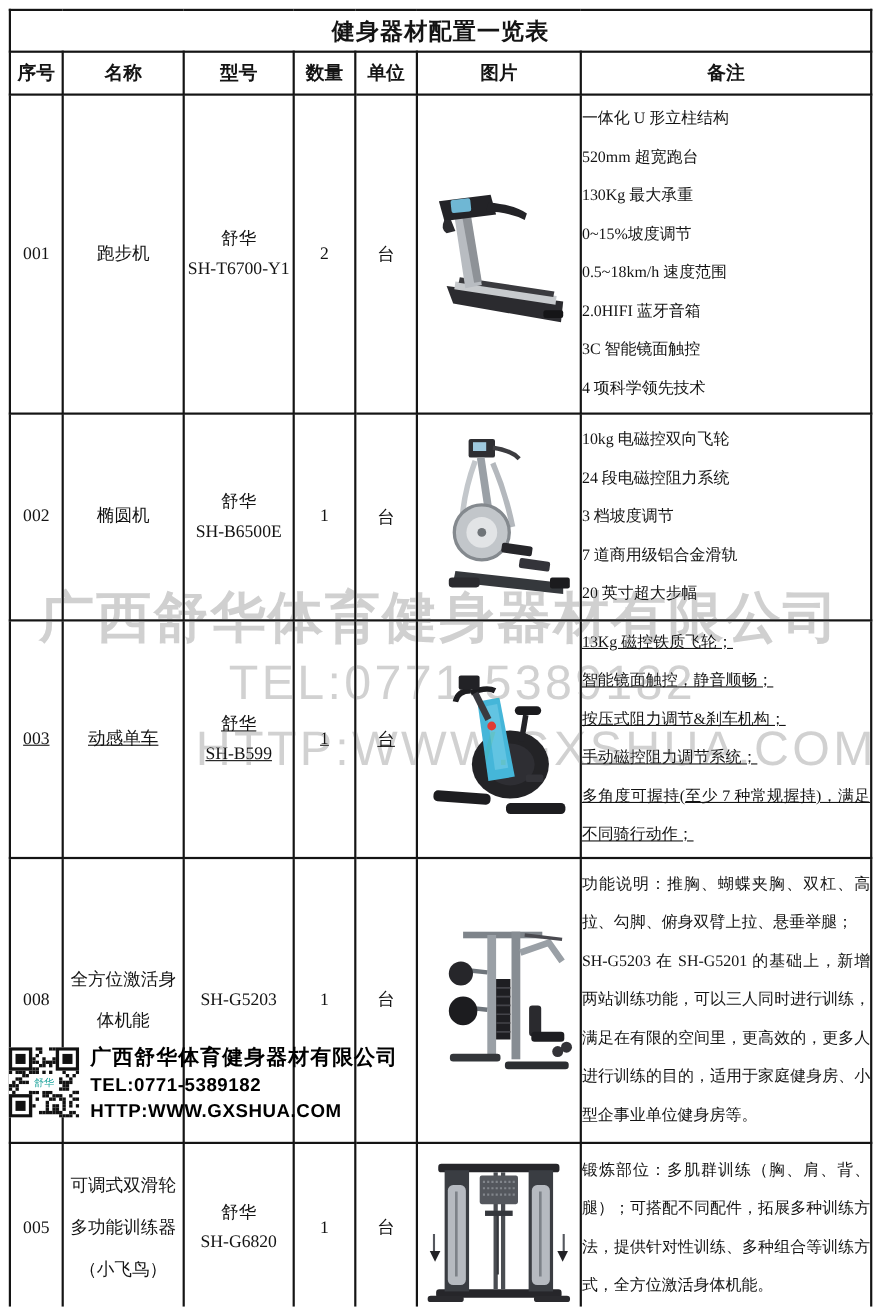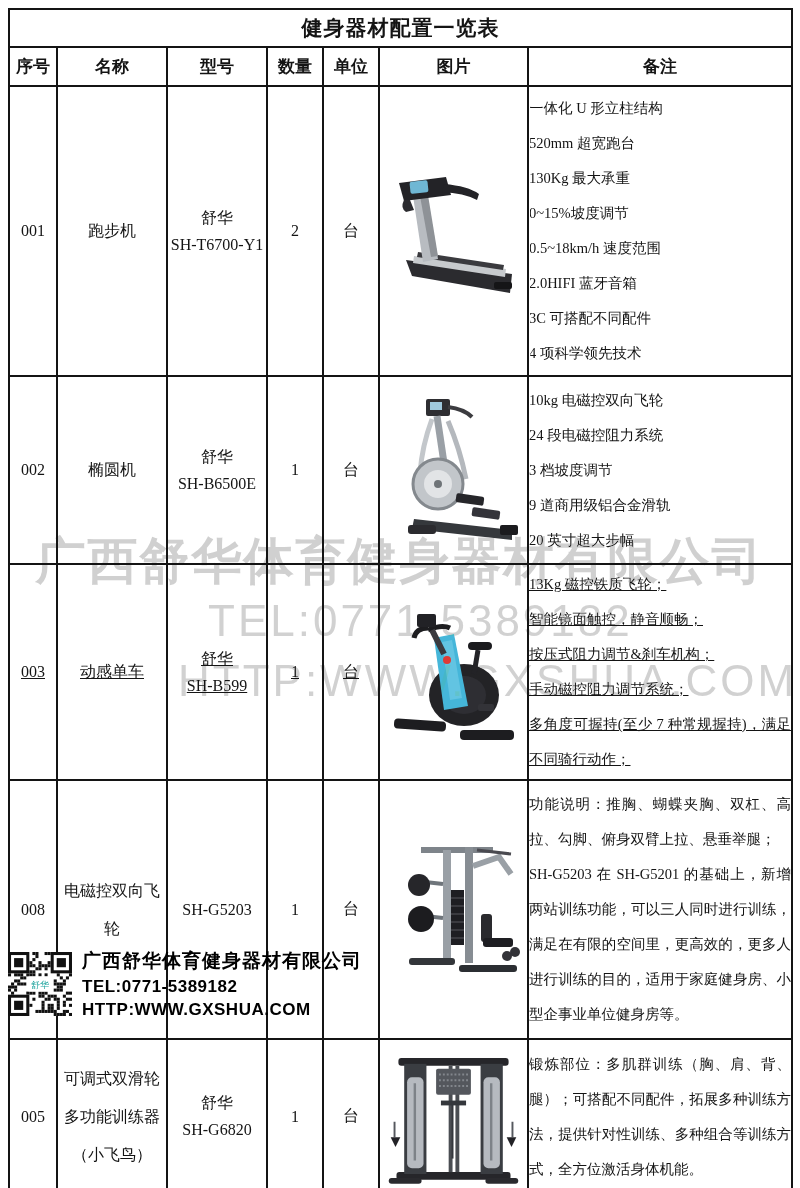--- a/index.html
+++ b/index.html
@@ -3,21 +3,21 @@
 <meta charset="utf-8">
 <style>
   html,body{margin:0;padding:0;background:#fff;}
   .page{position:relative;width:794px;height:1188px;background:#fff;overflow:hidden;
         font-family:"Liberation Serif", serif;color:#111;}
   table.cfg{position:absolute;left:8px;top:8px;width:783px;border-collapse:collapse;table-layout:fixed;}
   table.cfg td,table.cfg th{border:2px solid #141414;padding:0;text-align:center;vertical-align:middle;
         font-size:16px;color:#141414;overflow:hidden;}
   tr.title-row td{height:36px;font-size:21px;font-weight:bold;letter-spacing:1px;}
   tr.header-row th{height:37px;font-size:17px;font-weight:bold;}
-  tr.row-1 td{height:288px;border-radius:23px;} tr.row-2 td{height:186px;margin-top:24px;} tr.row-3 td{height:214px;text-decoration:underline;}
+  tr.row-1 td{height:288px;} tr.row-2 td{height:186px;margin-top:24px;} tr.row-3 td{height:214px;text-decoration:underline;}
   tr.row-4 td{height:257px;} tr.row-5 td{height:153px;}
   td.name{line-height:38px;padding:0 12px;}
   td.model{font-size:14px;}
   .model-line{line-height:16px;margin:11px 0;white-space:nowrap;}
   td.remarks{text-align:left;vertical-align:top;padding:2px 7px;}
   td.remarks p{margin:0;line-height:35px;font-size:14.5px;text-align:justify;}
   td.pic svg{display:inline-block;vertical-align:middle;}
   
   .wm{position:absolute;pointer-events:none;mix-blend-mode:darken;white-space:nowrap;z-index:5;}
   .wm-company{left:8px;top:528px;width:783px;text-align:center;font-size:50px;font-weight:bold;
@@ -86,21 +86,21 @@
           <path d="M20,44 Q16,52 22,56 L30,54 26,44 Z" fill="#2b2b2f"></path>
         </svg>
       </td>
       <td class="remarks">
             <p>一体化 U 形立柱结构</p>
             <p>520mm 超宽跑台</p>
             <p>130Kg 最大承重</p>
             <p>0~15%坡度调节</p>
             <p>0.5~18km/h 速度范围</p>
             <p>2.0HIFI 蓝牙音箱</p>
-            <p>3C 可搭配不同配件</p>
+            <p>3C 智能镜面触控</p>
             <p>4 项科学领先技术</p>
           </td>
     </tr>
 
     <tr class="row-2">
       <td>002</td>
       <td class="name">椭圆机</td>
       <td class="model">
             <div class="model-line">舒华</div>
             <div class="model-line">SH-B6500E</div>
@@ -122,21 +122,21 @@
           <rect x="116" y="134" width="18" height="10" rx="2" fill="#1b1b1e"></rect>
           <rect x="24" y="134" width="28" height="9" rx="3" fill="#2b2b2f"></rect>
           <rect x="72" y="104" width="28" height="9" rx="2" fill="#26262a" transform="rotate(8 86 108)"></rect>
           <rect x="88" y="118" width="28" height="9" rx="2" fill="#34343a" transform="rotate(8 102 122)"></rect>
         </svg>
       </td>
       <td class="remarks">
             <p>10kg 电磁控双向飞轮</p>
             <p>24 段电磁控阻力系统</p>
             <p>3 档坡度调节</p>
-            <p>9 道商用级铝合金滑轨</p>
+            <p>7 道商用级铝合金滑轨</p>
             <p>20 英寸超大步幅</p>
           </td>
     </tr>
 
     <tr class="row-3">
       <td>003</td>
       <td class="name">动感单车</td>
       <td class="model">
             <div class="model-line">舒华</div>
             <div class="model-line">SH-B599</div>
@@ -165,21 +165,21 @@
             <p>13Kg 磁控铁质飞轮；</p>
             <p>智能镜面触控，静音顺畅；</p>
             <p>按压式阻力调节&amp;刹车机构；</p>
             <p>手动磁控阻力调节系统；</p>
             <p>多角度可握持(至少 7 种常规握持)，满足不同骑行动作；</p>
           </td>
     </tr>
 
     <tr class="row-4">
       <td>008</td>
-      <td class="name">电磁控双向飞轮</td>
+      <td class="name">全方位激活身体机能</td>
       <td class="model">
             <div class="model-line">SH-G5203</div>
           </td>
       <td>1</td>
       <td>台</td>
       <td class="pic">
         <svg width="145" height="160" viewBox="0 0 145 160">
           <rect x="40" y="17" width="72" height="6" fill="#7e848a"></rect>
           <rect x="62" y="20" width="8" height="112" fill="#9aa0a6"></rect>
           <rect x="84" y="17" width="8" height="116" fill="#878d93"></rect>

